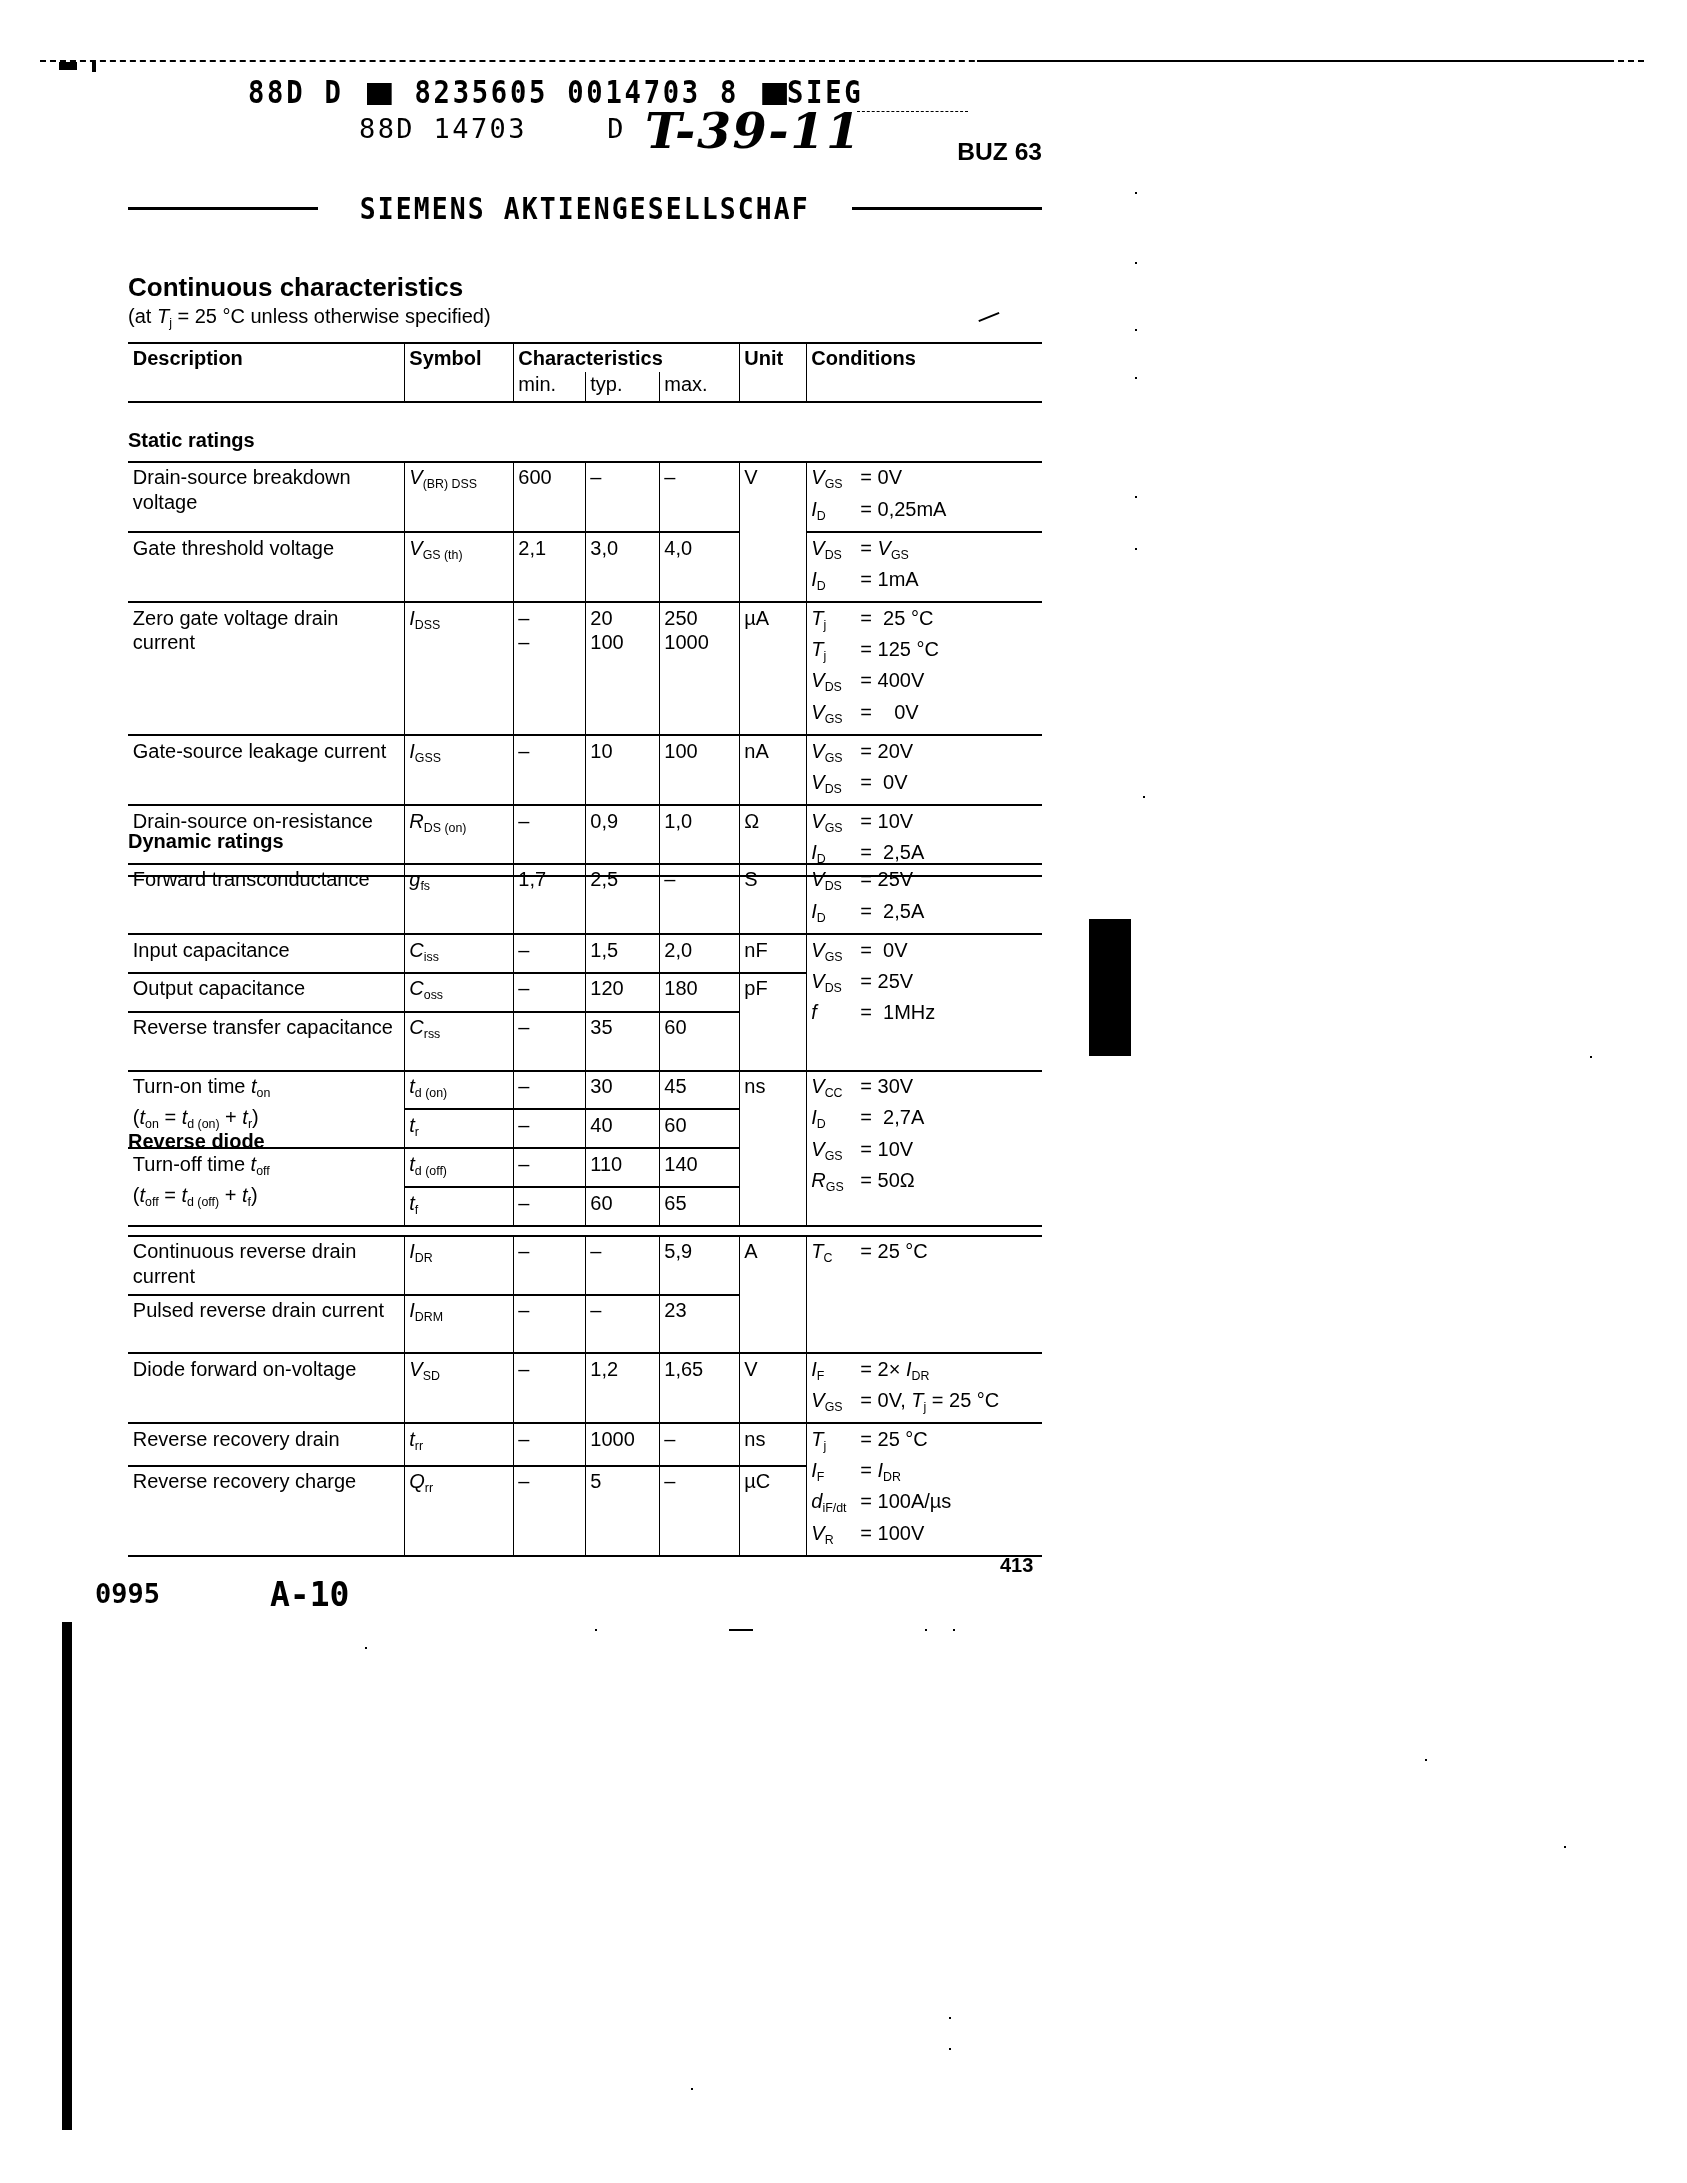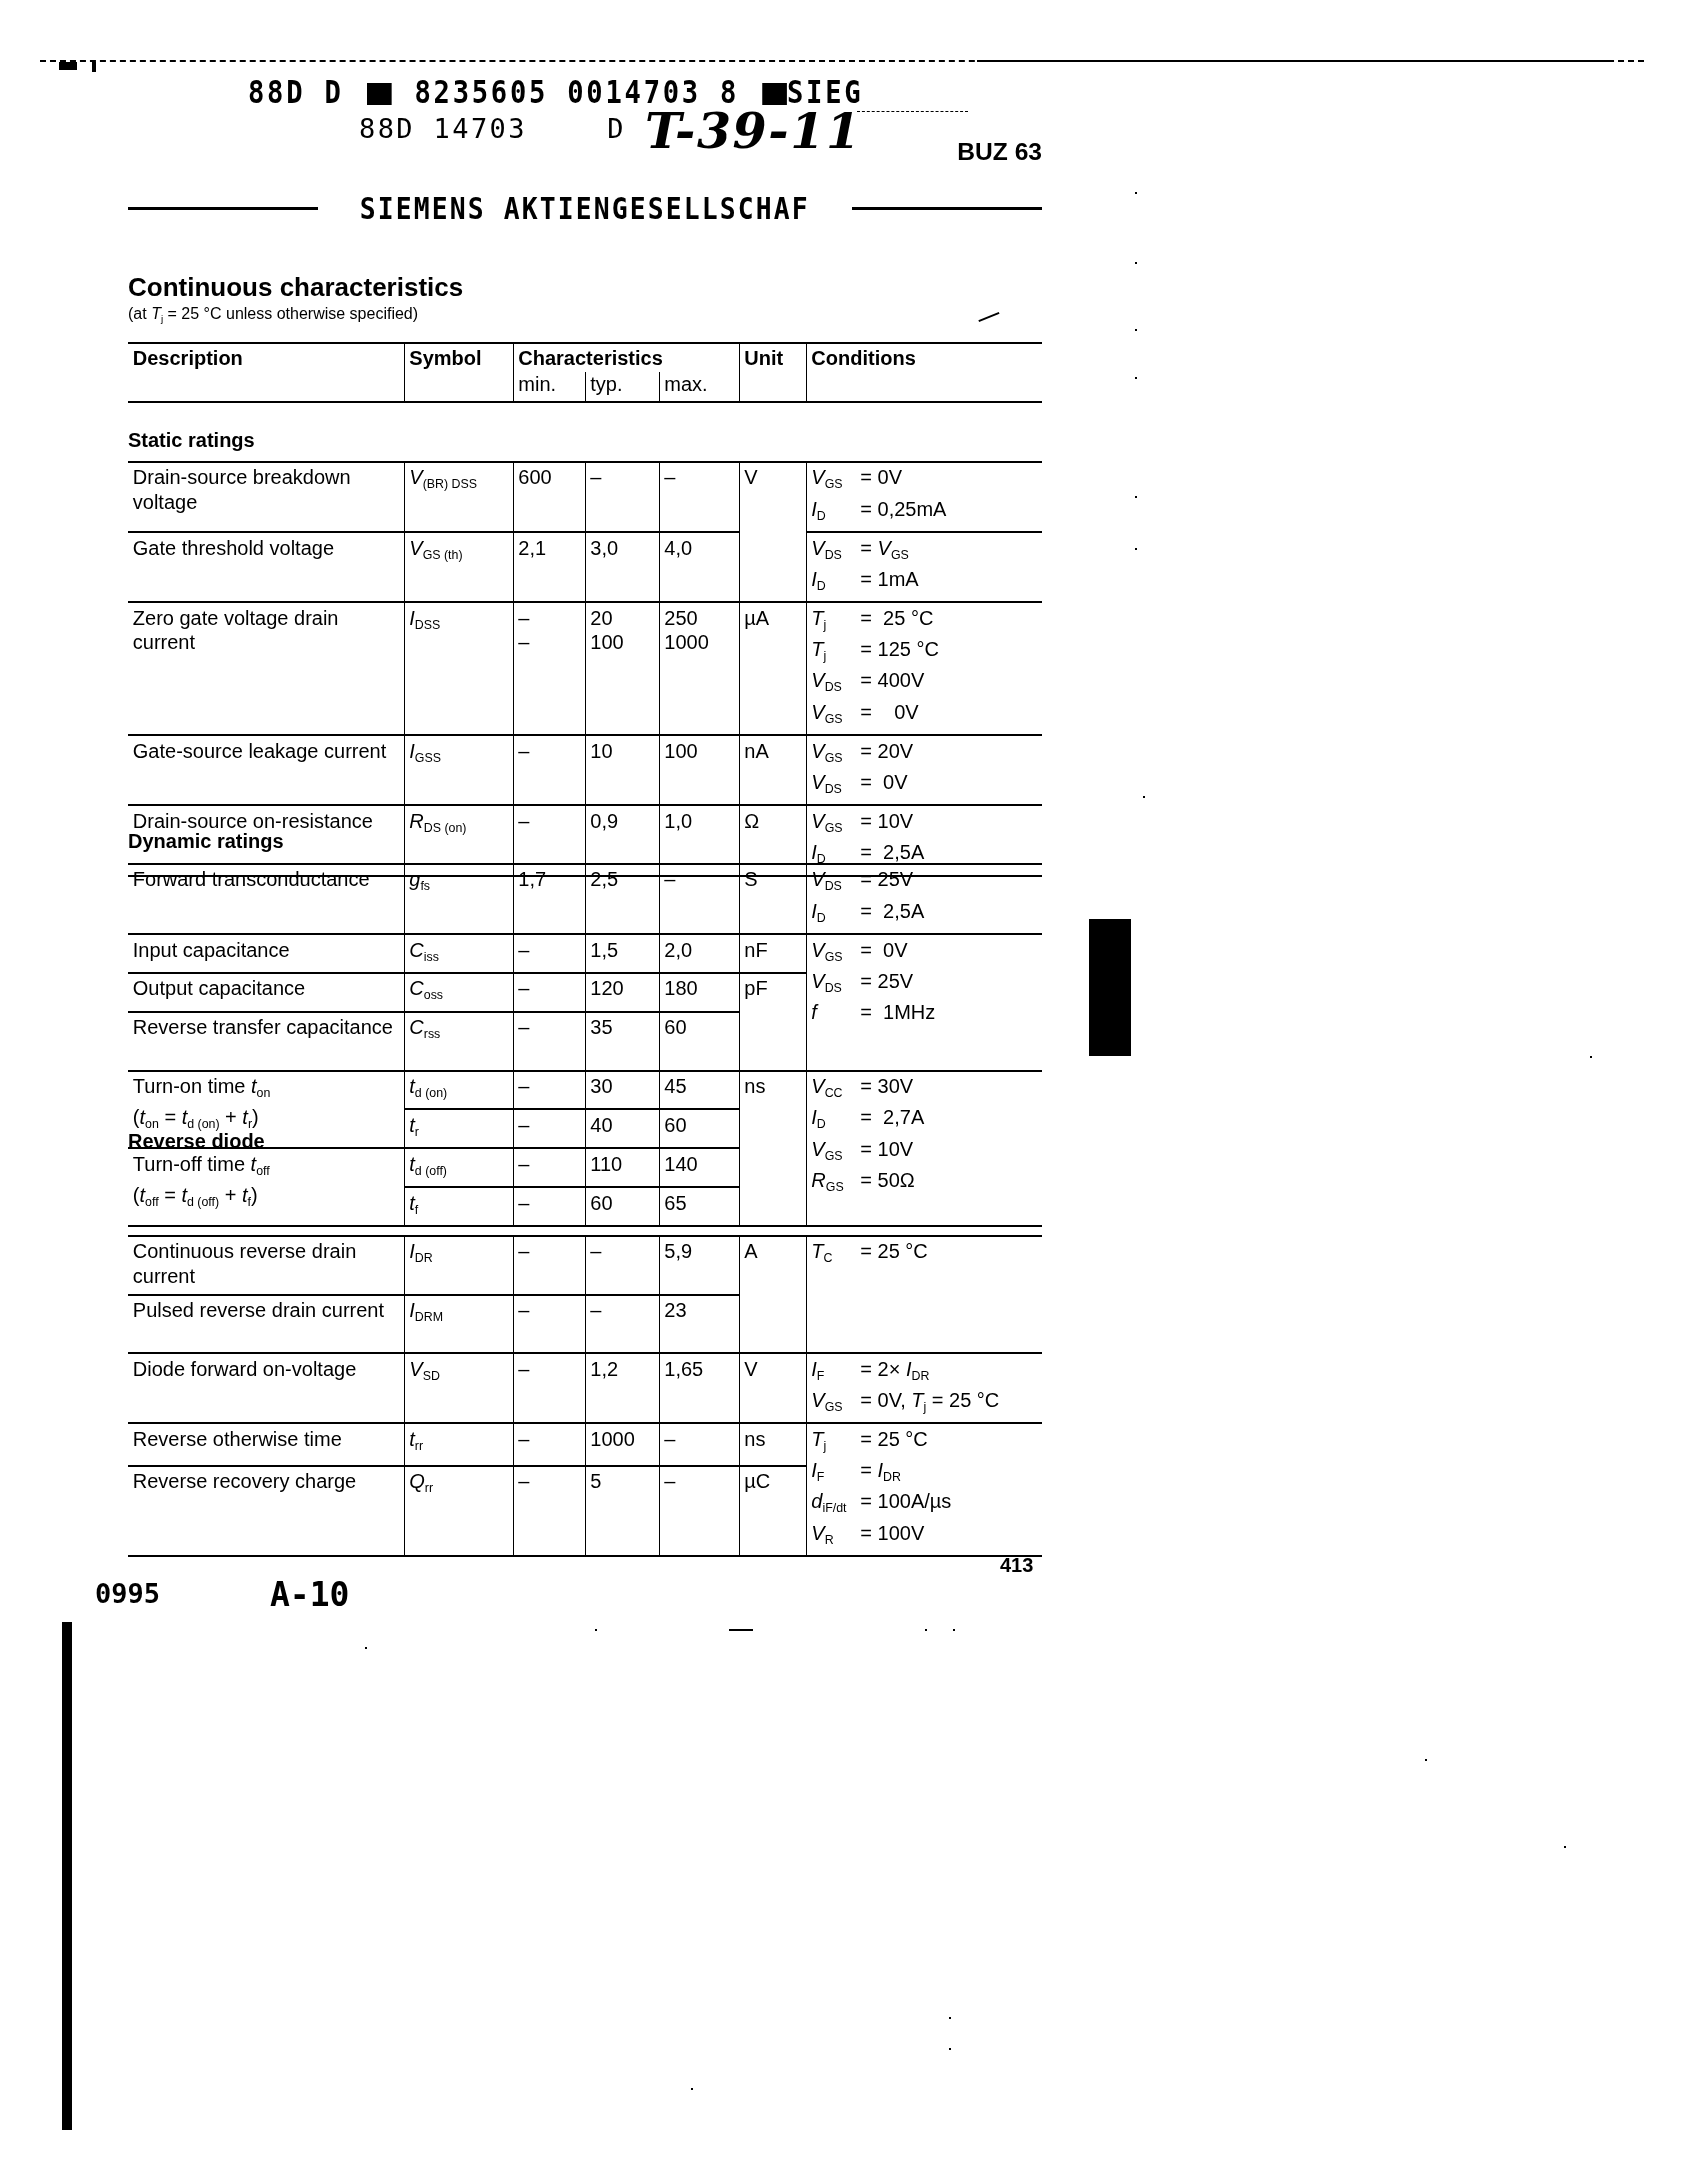--- a/index.html
+++ b/index.html
@@ -14,21 +14,21 @@
   .hdr1{left:248px;top:73px;font-size:32px;letter-spacing:3.2px;transform:scaleX(0.85);transform-origin:left;}
   .blk{display:inline-block;width:29px;height:22px;background:#000;vertical-align:middle;margin:0 4.8px;}
   .hdr2{left:359px;top:113px;font-size:27px;letter-spacing:2.4px;font-weight:normal;font-family:"DejaVu Sans Mono",monospace;}
   .hand{left:645px;top:102px;font-size:49px;font-style:italic;font-family:"DejaVu Serif",serif;font-weight:bold;letter-spacing:1.6px;}
   .hdash{left:857px;top:111px;width:111px;border-top:1.6px dashed #000;}
   .buz{right:645px;top:138px;font-size:24.6px;font-weight:bold;}
   .siemens-row{left:128px;top:191px;width:914px;height:35px;display:flex;align-items:center;}
   .siemens-row .rule{flex:1;height:2.4px;background:#000;}
   .siemens-row .txt{padding:0 11px;font-size:30px;letter-spacing:2.4px;font-family:"DejaVu Sans Mono",monospace;font-weight:bold;transform:scaleX(0.88);}
   .title{left:128px;top:272px;font-size:26px;font-weight:bold;}
-  .subtitle{left:128px;top:305px;font-size:16px;}
+  .subtitle{left:128px;top:305px;font-size:20px;}
   .slash{left:978px;top:316px;width:22px;height:2.4px;background:#000;transform:rotate(-22deg);}
   sub{font-size:0.62em;font-style:normal;vertical-align:-0.3em;}
   i{font-style:italic;}
   table.spec{position:absolute;left:128px;border-collapse:collapse;width:914px;font-size:20px;table-layout:fixed;}
   table.spec td, table.spec th{padding:2.4px 8px 3.2px 4.8px;vertical-align:top;text-align:left;line-height:24.6px;}
   table.spec th{font-weight:bold;}
   .vl{border-left:1.6px solid #000;}
   .tb{border-top:2.4px solid #000;}
   .bb{border-bottom:2.4px solid #000;}
   .section-label{position:absolute;left:128px;font-size:20px;font-weight:bold;}
@@ -310,21 +310,21 @@
     <td class="vl">–</td>
     <td class="vl">1,2</td>
     <td class="vl">1,65</td>
     <td class="vl">V</td>
     <td class="vl">
       <div class="cond-line"><span class="lhs"><i>I</i><sub>F</sub></span>= 2× <i>I</i><sub>DR</sub></div>
       <div class="cond-line"><span class="lhs"><i>V</i><sub>GS</sub></span>= 0V, <i>T</i><sub>j</sub> = 25 °C</div>
     </td>
   </tr>
   <tr class="tb">
-    <td style="height:24px">Reverse otherwise time</td>
+    <td style="height:24px">Reverse recovery drain</td>
     <td class="vl"><i>t</i><sub>rr</sub></td>
     <td class="vl">–</td>
     <td class="vl">1000</td>
     <td class="vl">–</td>
     <td class="vl">ns</td>
     <td class="vl" rowspan="2">
       <div class="cond-line"><span class="lhs"><i>T</i><sub>j</sub></span>= 25 °C</div>
       <div class="cond-line"><span class="lhs"><i>I</i><sub>F</sub></span>= <i>I</i><sub>DR</sub></div>
       <div class="cond-line"><span class="lhs"><i>d</i><sub>iF/dt</sub></span>= 100A/µs</div>
       <div class="cond-line"><span class="lhs"><i>V</i><sub>R</sub></span>= 100V</div>

